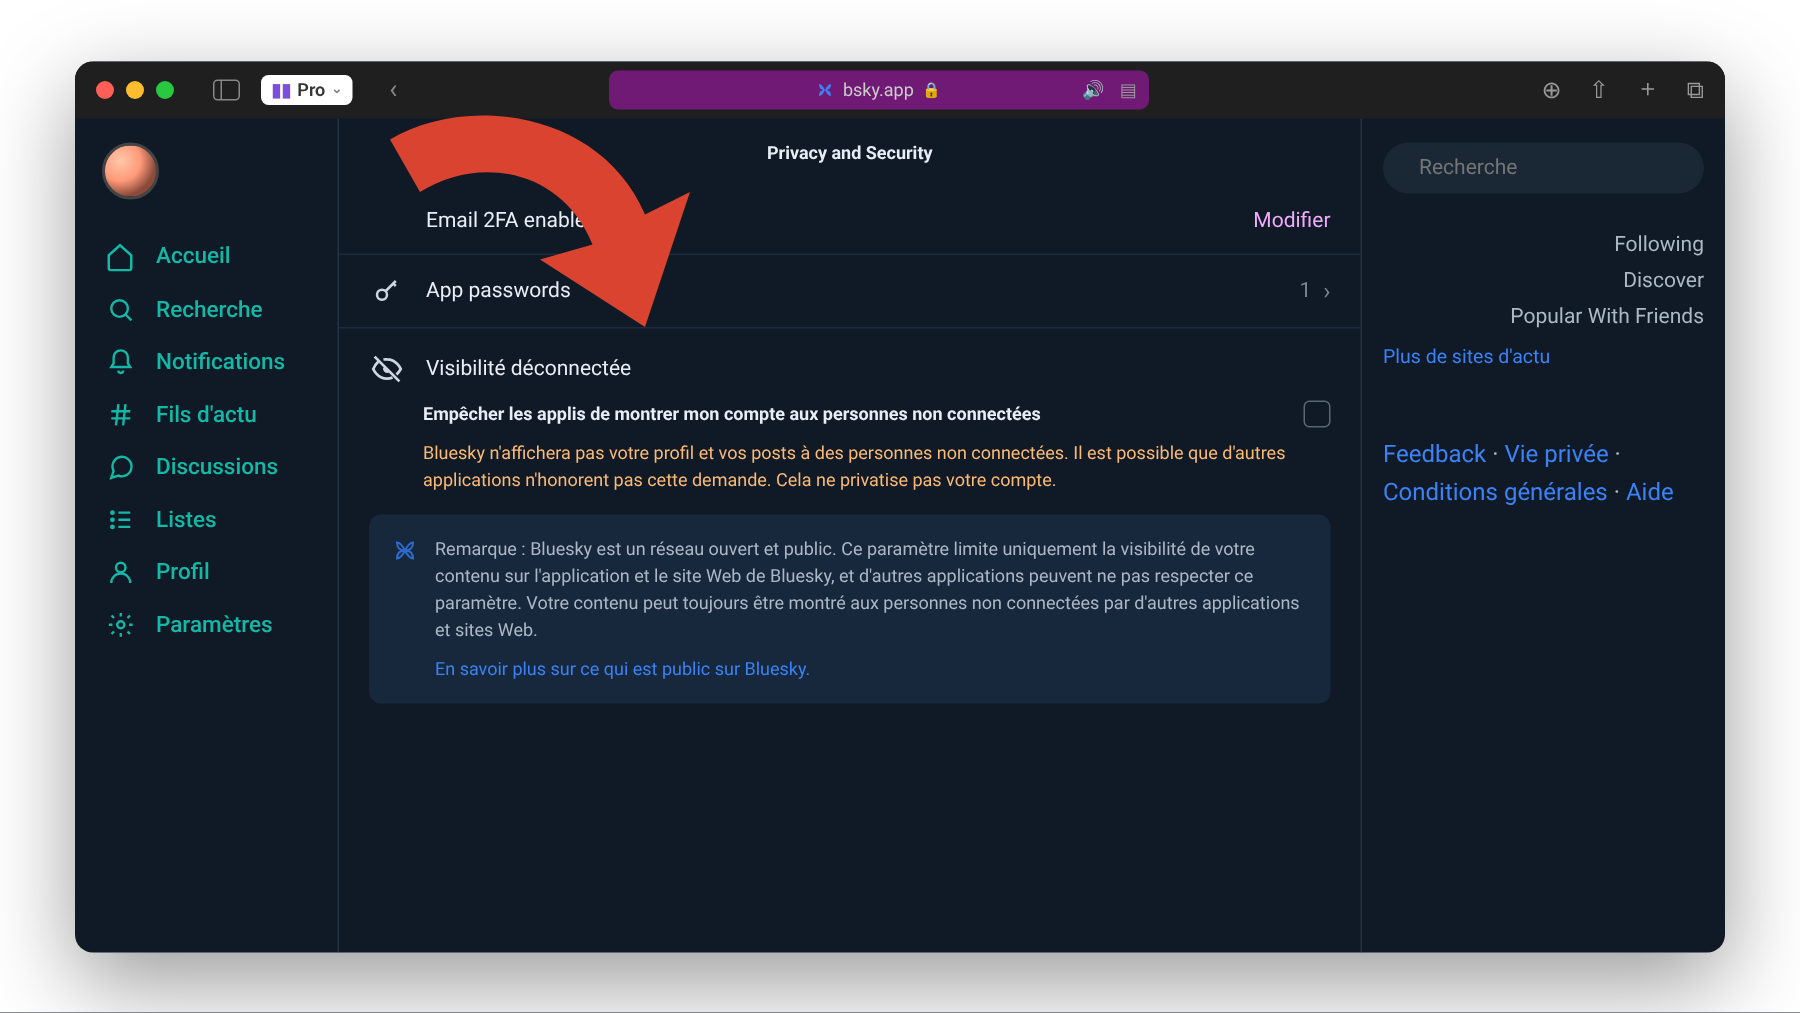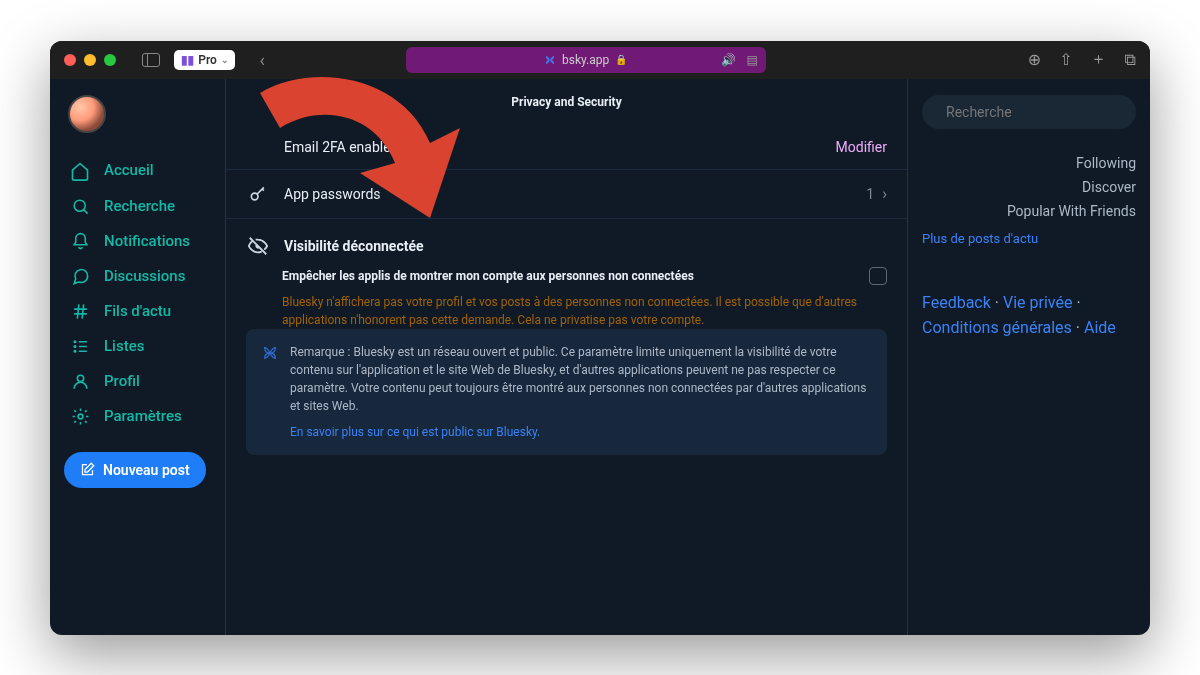--- a/index.html
+++ b/index.html
@@ -73,25 +73,25 @@
   border-bottom:1px solid #1c2b3d;
 }
 .setting-icon{width:24px;margin-right:14px;color:#ccd5e0;display:flex;justify-content:center;}
 .setting-label{flex:1;font-size:14px;}
 .setting-action{color:#f0abfc;font-size:14px;}
 .setting-count{color:#7a8694;font-size:14px;margin-right:8px;}
 .chev{color:#7a8694;}
 
 .visibility-block{padding:16px 20px;}
 .vis-header{display:flex;align-items:center;gap:14px;margin-bottom:10px;}
-.vis-title{font-size:14px;font-weight:700;}
+.vis-title{font-size:14px;font-weight:400;}
 .toggle-line{display:flex;align-items:center;gap:12px;margin-bottom:8px;}
 .toggle-label{font-size:12px;font-weight:700;flex:1;color:#e8eef5;}
 .checkbox{width:18px;height:18px;border:1.5px solid #5a6776;border-radius:4px;}
-.vis-desc{font-size:12px;color:#a16207;line-height:1.5;padding-right:10px;}
+.vis-desc{font-size:12px;color:#fdba74;line-height:1.5;margin-bottom:14px;padding-right:10px;}
 .note-box{
   background:#17283d;border-radius:8px;padding:14px 16px;
   display:flex;gap:12px;font-size:12px;color:#adb8c6;line-height:1.5;
 }
 .note-box .note-icon{color:#2d6acb;flex-shrink:0;margin-top:2px;}
 .note-link{color:#3b82f6;display:block;margin-top:8px;}
 
 .right-panel {
   width:242px; padding:16px 14px;
 }
@@ -178,32 +178,32 @@
           <svg width="19" height="19" viewBox="0 0 24 24" fill="none" stroke="currentColor" stroke-width="2">
               <path d="M6 8a6 6 0 0112 0v5l2 3H4l2-3z"></path>
               <path d="M10 19a2 2 0 004 0"></path>
             </svg>
         </span>
         <span>Notifications</span>
       </div>
       <div class="nav-item">
         <span class="icon">
           <svg width="19" height="19" viewBox="0 0 24 24" fill="none" stroke="currentColor" stroke-width="2">
+              <path d="M4 9h16M4 15h16M10 3L8 21M16 3l-2 18"></path>
+            </svg>
+        </span>
+        <span>Fils d'actu</span>
+      </div>
+      <div class="nav-item">
+        <span class="icon">
+          <svg width="19" height="19" viewBox="0 0 24 24" fill="none" stroke="currentColor" stroke-width="2">
               <path d="M21 12a8 8 0 01-11 7L4 21l2-6a8 8 0 1115-3z"></path>
             </svg>
         </span>
         <span>Discussions</span>
-      </div>
-      <div class="nav-item">
-        <span class="icon">
-          <svg width="19" height="19" viewBox="0 0 24 24" fill="none" stroke="currentColor" stroke-width="2">
-              <path d="M4 9h16M4 15h16M10 3L8 21M16 3l-2 18"></path>
-            </svg>
-        </span>
-        <span>Fils d'actu</span>
       </div>
       <div class="nav-item">
         <span class="icon">
           <svg width="19" height="19" viewBox="0 0 24 24" fill="none" stroke="currentColor" stroke-width="2">
               <circle cx="5" cy="6" r="1"></circle>
               <circle cx="5" cy="12" r="1"></circle>
               <circle cx="5" cy="18" r="1"></circle>
               <path d="M10 6h10M10 12h10M10 18h10"></path>
             </svg>
         </span>
@@ -220,27 +220,20 @@
       </div>
       <div class="nav-item">
         <span class="icon">
           <svg width="19" height="19" viewBox="0 0 24 24" fill="none" stroke="currentColor" stroke-width="2">
               <circle cx="12" cy="12" r="3"></circle>
               <path d="M12 2v3M12 19v3M4.2 4.2l2.1 2.1M17.7 17.7l2.1 2.1M2 12h3M19 12h3M4.2 19.8l2.1-2.1M17.7 6.3l2.1-2.1"></path>
             </svg>
         </span>
         <span>Paramètres</span>
       </div>
-      <button class="new-post">
-        <svg width="15" height="15" viewBox="0 0 24 24" fill="none" stroke="currentColor" stroke-width="2">
-            <path d="M11 4H4v16h16v-7"></path>
-            <path d="M18 2l4 4-10 10H8v-4z"></path>
-          </svg>
-        <span>Nouveau post</span>
-      </button>
     </div>
 
     <div class="main-panel">
       <div class="main-header">Privacy and Security</div>
 
       <div class="setting-row">
         <span class="setting-icon"></span>
         <span class="setting-label">Email 2FA enabled</span>
         <span class="setting-action">Modifier</span>
       </div>
@@ -289,21 +282,21 @@
       <div class="search-box">
         <svg width="15" height="15" viewBox="0 0 24 24" fill="none" stroke="currentColor" stroke-width="2">
             <circle cx="11" cy="11" r="7"></circle>
             <path d="M21 21l-5-5"></path>
           </svg>
         <input placeholder="Recherche" style="">
       </div>
       <a class="feed-link">Following</a>
       <a class="feed-link">Discover</a>
       <a class="feed-link">Popular With Friends</a>
-      <a class="feed-more">Plus de posts d'actu</a>
+      <a class="feed-more">Plus de sites d'actu</a>
       <div class="footer-links">
         <a>Feedback</a><span> · </span><a>Vie privée</a><span> · </span><br>
         <a>Conditions générales</a><span> · </span><a>Aide</a>
       </div>
     </div>
 
   </div>
 
   <svg class="red-arrow" viewBox="0 0 236 160">
     <path fill="#d9432f" d="M 10 20 C 60 -10, 150 0, 180 70 L 210 55 L 180 145 L 110 100 L 145 90 C 125 40, 70 30, 30 55 Z"></path>

